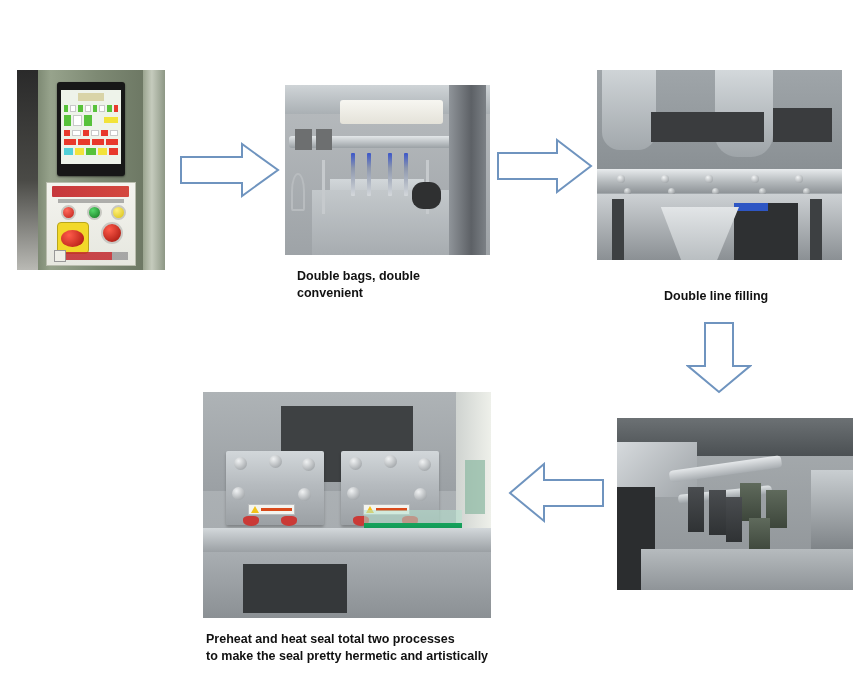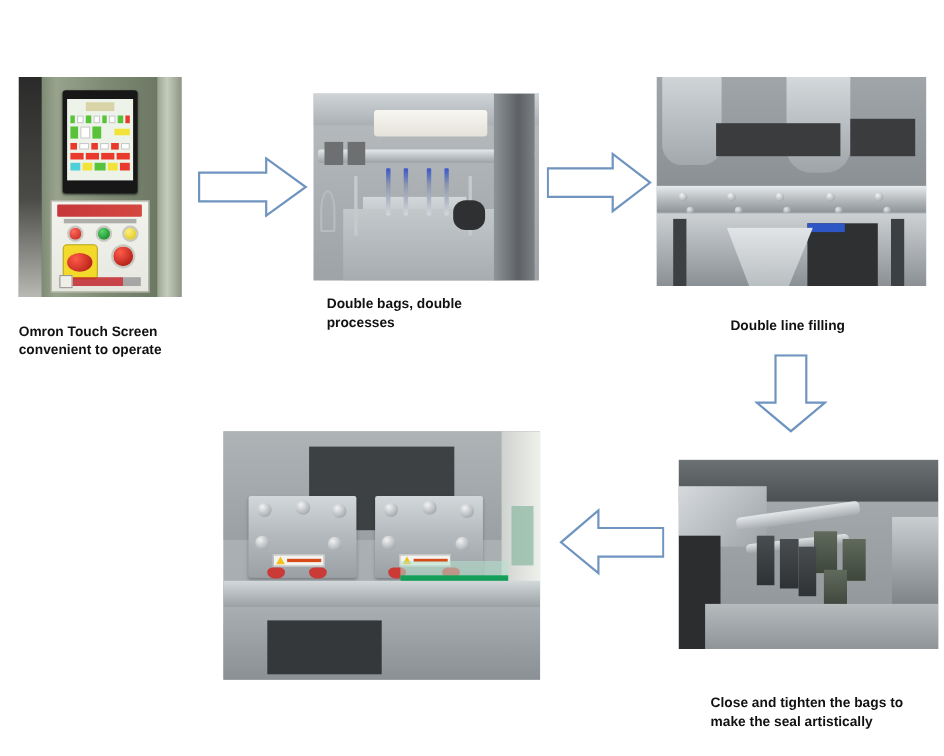--- a/index.html
+++ b/index.html
@@ -238,22 +238,20 @@
             <div id="p1-estop-knob"></div>
           </div>
           <div id="p1-keysw"></div>
           <div id="p1-brand"></div>
           <div id="p1-brandlogo"></div>
         </div>
       </div>
       <div id="p1-rightpost"></div>
     </div>
   </div>
-  <div class="caption" style="left:17px;top:293px;width:180px;">Omron Touch Screen
-convenient to operate</div>
 
   <div class="arrow" style="left:180px;top:142px;">
     <svg width="100" height="56" viewBox="0 0 100 56" aria-hidden="true">
       <polygon points="1,15 62,15 62,2 98,28 62,54 62,41 1,41" fill="#ffffff" stroke="#6f94bf" stroke-width="2" stroke-linejoin="miter"></polygon>
     </svg>
   </div>
 
   <div class="photo" id="photo2">
     <div class="ph-inner">
       <div id="p2-topbeam"></div>
@@ -268,21 +266,21 @@
       <div class="p2-noz" style="left:50%;"></div>
       <div class="p2-noz" style="left:58%;"></div>
       <div class="p2-rod" style="left:18%;"></div>
       <div class="p2-rod" style="left:69%;"></div>
       <div id="p2-darkhole"></div>
       <div id="p2-hook"></div>
       <div id="p2-rightcol"></div>
     </div>
   </div>
   <div class="caption" style="left:297px;top:268px;width:200px;">Double bags, double
-processes</div>
+convenient</div>
 
   <div class="arrow" style="left:497px;top:138px;">
     <svg width="96" height="56" viewBox="0 0 96 56" aria-hidden="true">
       <polygon points="1,15 60,15 60,2 94,28 60,54 60,41 1,41" fill="#ffffff" stroke="#6f94bf" stroke-width="2" stroke-linejoin="miter"></polygon>
     </svg>
   </div>
 
   <div class="photo" id="photo3">
     <div class="ph-inner">
       <div id="p3-upper"></div>
@@ -327,22 +325,20 @@
       <div class="p4-jaw" style="left:52%;top:38%;width:9%;height:22%;"></div>
       <div class="p4-jaw" style="left:63%;top:42%;width:9%;height:22%;"></div>
       <div class="p4-jaw" style="left:56%;top:58%;width:9%;height:20%;"></div>
       <div class="p4-blk" style="left:30%;top:40%;width:7%;height:26%;"></div>
       <div class="p4-blk" style="left:39%;top:42%;width:7%;height:26%;"></div>
       <div class="p4-blk" style="left:46%;top:46%;width:7%;height:26%;"></div>
       <div id="p4-rightblk"></div>
       <div id="p4-base"></div>
     </div>
   </div>
-  <div class="caption" style="left:646px;top:631px;width:212px;">Close and tighten the bags to
-make the seal artistically</div>
 
   <div class="arrow" style="left:508px;top:462px;">
     <svg width="96" height="62" viewBox="0 0 96 62" aria-hidden="true">
       <polygon points="95,18 36,18 36,2 2,31 36,59 36,44 95,44" fill="#ffffff" stroke="#6f94bf" stroke-width="2" stroke-linejoin="miter"></polygon>
     </svg>
   </div>
 
   <div class="photo" id="photo5">
     <div class="ph-inner">
       <div id="p5-bg"></div>
@@ -379,14 +375,16 @@
       <div class="p5-red" style="left:52%;top:55%;"></div>
       <div class="p5-red" style="left:69%;top:55%;"></div>
 
       <div id="p5-greenglass"></div>
       <div id="p5-green"></div>
       <div id="p5-conv"></div>
       <div id="p5-lower"></div>
       <div id="p5-lowerdark"></div>
     </div>
   </div>
+  <div class="caption" style="left:206px;top:631px;width:300px;">Preheat and heat seal total two processes
+to make the seal pretty hermetic and artistically</div>
 
 </div>
 
 </body></html>

